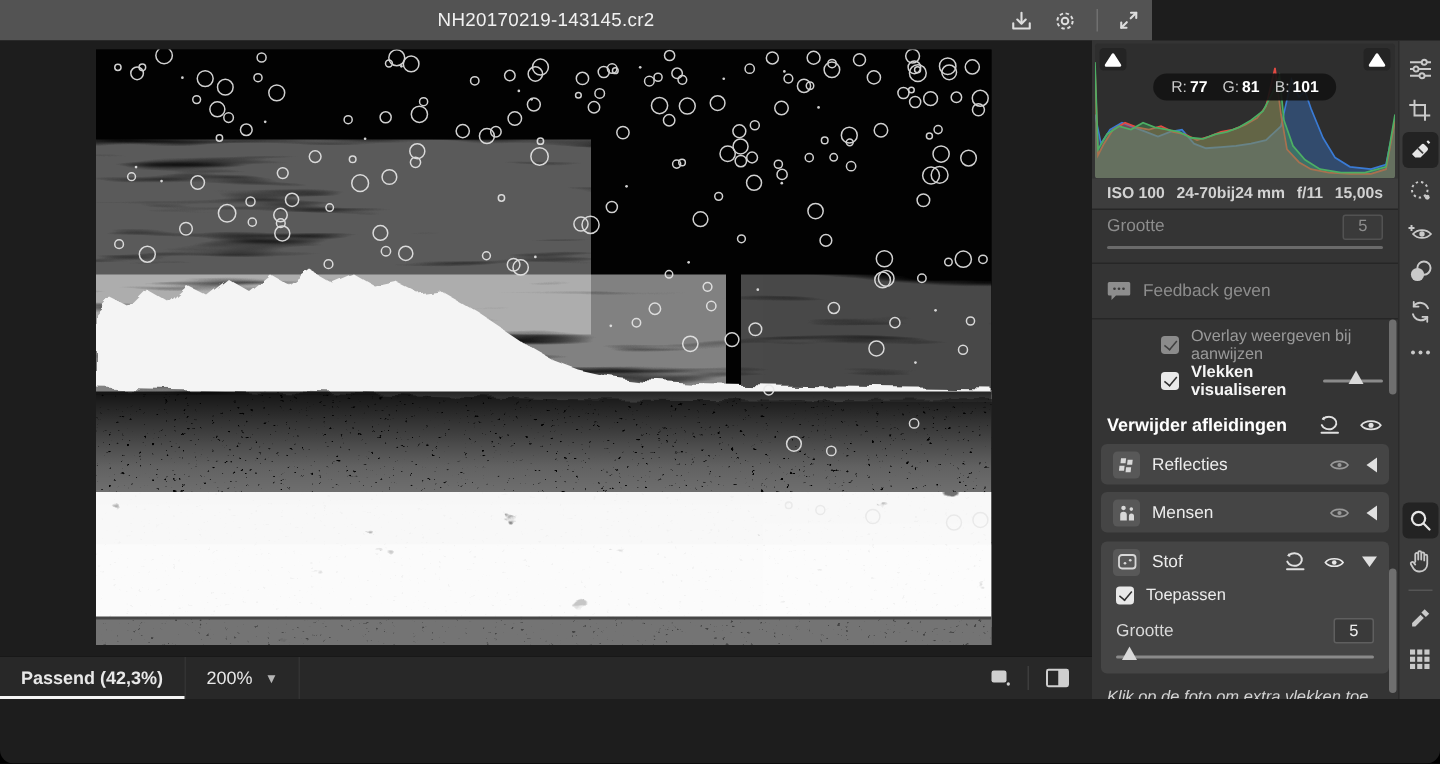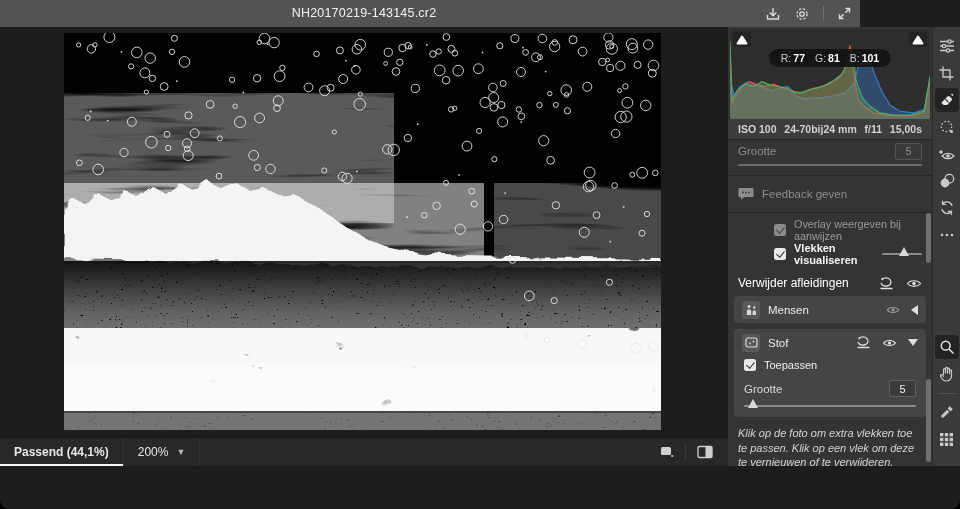--- a/index.html
+++ b/index.html
@@ -2,21 +2,21 @@
 <html><head>
 <meta charset="utf-8">
 <style>
   * { margin:0; padding:0; box-sizing:border-box; }
   html,body { background:#000; }
   body { font-family:"Liberation Sans", sans-serif; -webkit-font-smoothing:antialiased; }
   .window { position:relative; width:960px; height:509px; background:#1d1d1d; overflow:hidden;
             border-radius:0 0 9px 9px; }
 
   
-  .titlebar { position:absolute; top:0; left:0; width:860px; height:27px; background:#535353; }
+  .titlebar { position:absolute; top:0; left:0; width:768px; height:27px; background:#535353; }
   .titlebar .title { position:absolute; left:0; width:728px; text-align:center; line-height:27px;
                      color:#f1f1f1; font-size:12.5px; letter-spacing:.2px; }
   .tb-icons { position:absolute; right:8px; top:0; height:27px; display:flex; align-items:center; gap:13px; }
   .tb-icons .vdiv { width:1px; height:15px; background:#707070; }
   .icon-btn { display:flex; align-items:center; justify-content:center; cursor:pointer; }
   svg.ic { display:block; }
 
   
   .viewport { position:absolute; top:27px; left:0; width:728px; height:410px; background:#1d1d1d; }
   .photo { position:absolute; left:64px; top:6px; width:597px; height:397px; background:#000; }
@@ -63,21 +63,21 @@
   .cb { width:12px; height:12px; border-radius:2.5px; background:#e9e9e9; position:relative; flex:0 0 auto; cursor:pointer; }
   .cb::after { content:''; position:absolute; left:3.5px; top:1px; width:3.5px; height:7px;
                border:solid #2e2e2e; border-width:0 1.8px 1.8px 0; transform:rotate(40deg); }
   .cb.dim { background:#8b8b8b; } .cb.dim::after { border-color:#3f3f3f; }
   .checkrow { gap:8px; height:16px; font-size:10.8px; margin-top:8px;padding-left:36px; }
   .checkrow .lbl { color:#9a9a9a; }
   .checkrow.lit .lbl { color:#f5f5f5; font-weight:bold; font-size:11px; }
   .minislider { position:relative; width:54px; height:2px; background:#8a8a8a; border-radius:1px; margin-left:auto; }
 
   .sec-head { display:flex; align-items:center; margin:14px 10px 6px; }
-  .sec-head .t { color:#fff; font-weight:normal; font-size:12px; }
+  .sec-head .t { color:#fff; font-weight:bold; font-size:12px; }
   .sec-head .icons { margin-left:auto; display:flex; gap:12px; align-items:center; }
 
   .card { margin:5px 6px 0; background:#454545; border-radius:4px; height:27px; display:flex; align-items:center;
           padding:0 8px; gap:8px; cursor:pointer; }
   .card .iconbox { width:18px; height:18px; border-radius:3px; background:#585858; display:flex; align-items:center; justify-content:center; flex:0 0 auto; }
   .card .lbl { color:#ececec; font-size:11.5px; }
   .card .right { margin-left:auto; display:flex; gap:11px; align-items:center; }
   .tri-left { width:0; height:0; border-top:5px solid transparent; border-bottom:5px solid transparent; border-right:7px solid #e0e0e0; cursor:pointer; }
   .tri-down { width:0; height:0; border-left:5px solid transparent; border-right:5px solid transparent; border-top:7px solid #e0e0e0; cursor:pointer; }
 
@@ -382,21 +382,21 @@
             <circle cx="448.5" cy="227.0" r="3.3"></circle>
             <circle cx="589.6" cy="313.6" r="5.0"></circle>
             <circle cx="490.2" cy="267.6" r="3.1"></circle>
           </g>
       </svg>
     </div>
   </div>
 
   <div class="statusbar">
     <div class="zoomtab active">
-      <span>Passend (44,1%)</span>
+      <span>Passend (42,3%)</span>
     </div>
     <div class="zoomtab">
       <span>200%</span>
       <span class="chev">▼</span>
     </div>
     <div class="sb-right">
       <div class="icon-btn">
         <svg class="ic" width="16" height="14" viewBox="0 0 16 14">
             <rect x="2" y="2" width="10" height="8" rx="1.5" fill="#cfcfcf"></rect>
             <circle cx="13.2" cy="11" r="1.1" fill="#cfcfcf"></circle>
@@ -498,20 +498,42 @@
           </svg>
         <svg class="ic" width="16" height="11" viewBox="0 0 16 11">
             <g stroke="#e0e0e0" stroke-width="1.2" fill="none">
               <path d="M1.5 5.5 C4 1.8 12 1.8 14.5 5.5 C12 9.2 4 9.2 1.5 5.5 Z"></path>
               <circle cx="8" cy="5.5" r="1.7" fill="#e0e0e0" stroke="none"></circle>
             </g>
           </svg>
       </span>
     </div>
 
+    <div class="card">
+      <div class="iconbox">
+        <svg class="ic" width="12" height="12" viewBox="0 0 12 12">
+            <g fill="#d8d8d8" transform="skewX(-6)">
+              <rect x="2.5" y="1.5" width="3.4" height="3.4"></rect>
+              <rect x="7" y="2.5" width="3.4" height="3.4"></rect>
+              <rect x="2" y="6.5" width="3.4" height="3.4"></rect>
+              <rect x="6.5" y="7.5" width="3.4" height="3.4"></rect>
+            </g>
+          </svg>
+      </div>
+      <span class="lbl">Reflecties</span>
+      <span class="right">
+        <svg class="ic" width="14" height="10" viewBox="0 0 16 11">
+            <g stroke="#9a9a9a" stroke-width="1.2" fill="none">
+              <path d="M1.5 5.5 C4 1.8 12 1.8 14.5 5.5 C12 9.2 4 9.2 1.5 5.5 Z"></path>
+              <circle cx="8" cy="5.5" r="1.6" fill="#9a9a9a" stroke="none"></circle>
+            </g>
+          </svg>
+        <span class="tri-left"></span>
+      </span>
+    </div>
 
     <div class="card">
       <div class="iconbox">
         <svg class="ic" width="12" height="12" viewBox="0 0 12 12">
             <g fill="#d8d8d8">
               <circle cx="4" cy="2.6" r="1.5"></circle>
               <path d="M1.8 11V7.4a2.2 2.2 0 0 1 4.4 0V11z"></path>
               <circle cx="9.2" cy="3.4" r="1.2"></circle>
               <path d="M7.6 11V8a1.7 1.7 0 0 1 3.4 0v3z"></path>
             </g>

